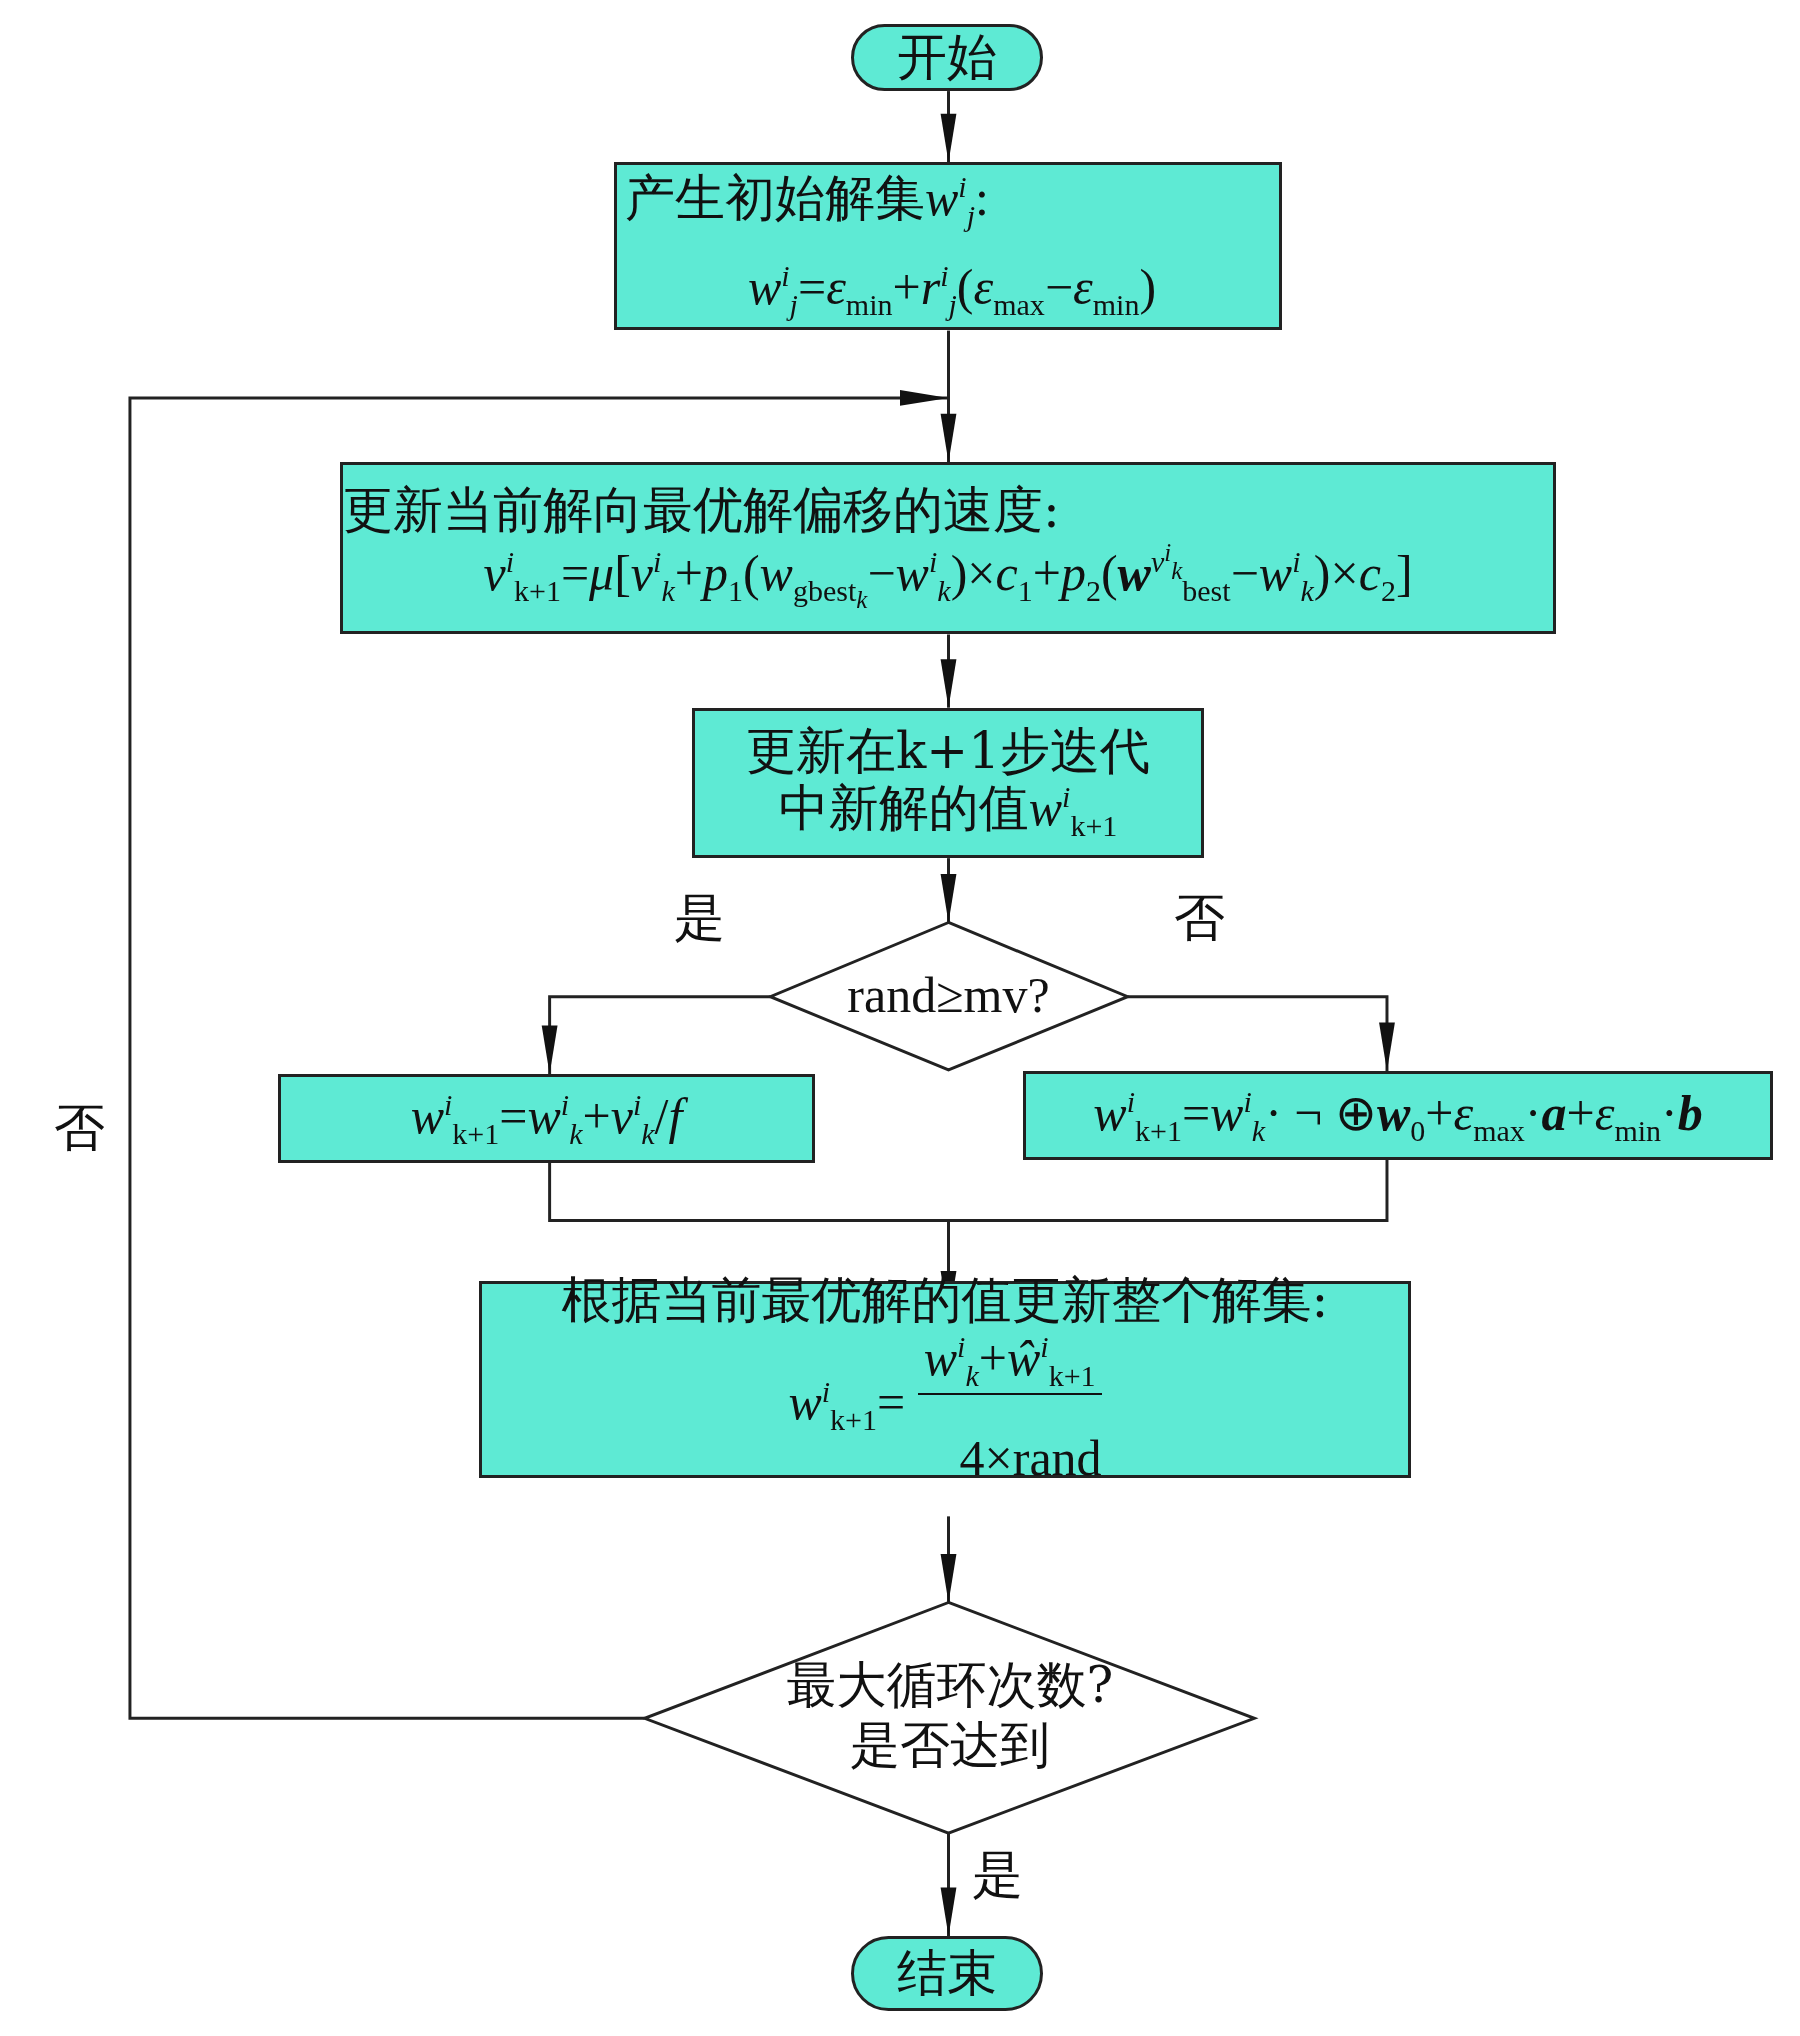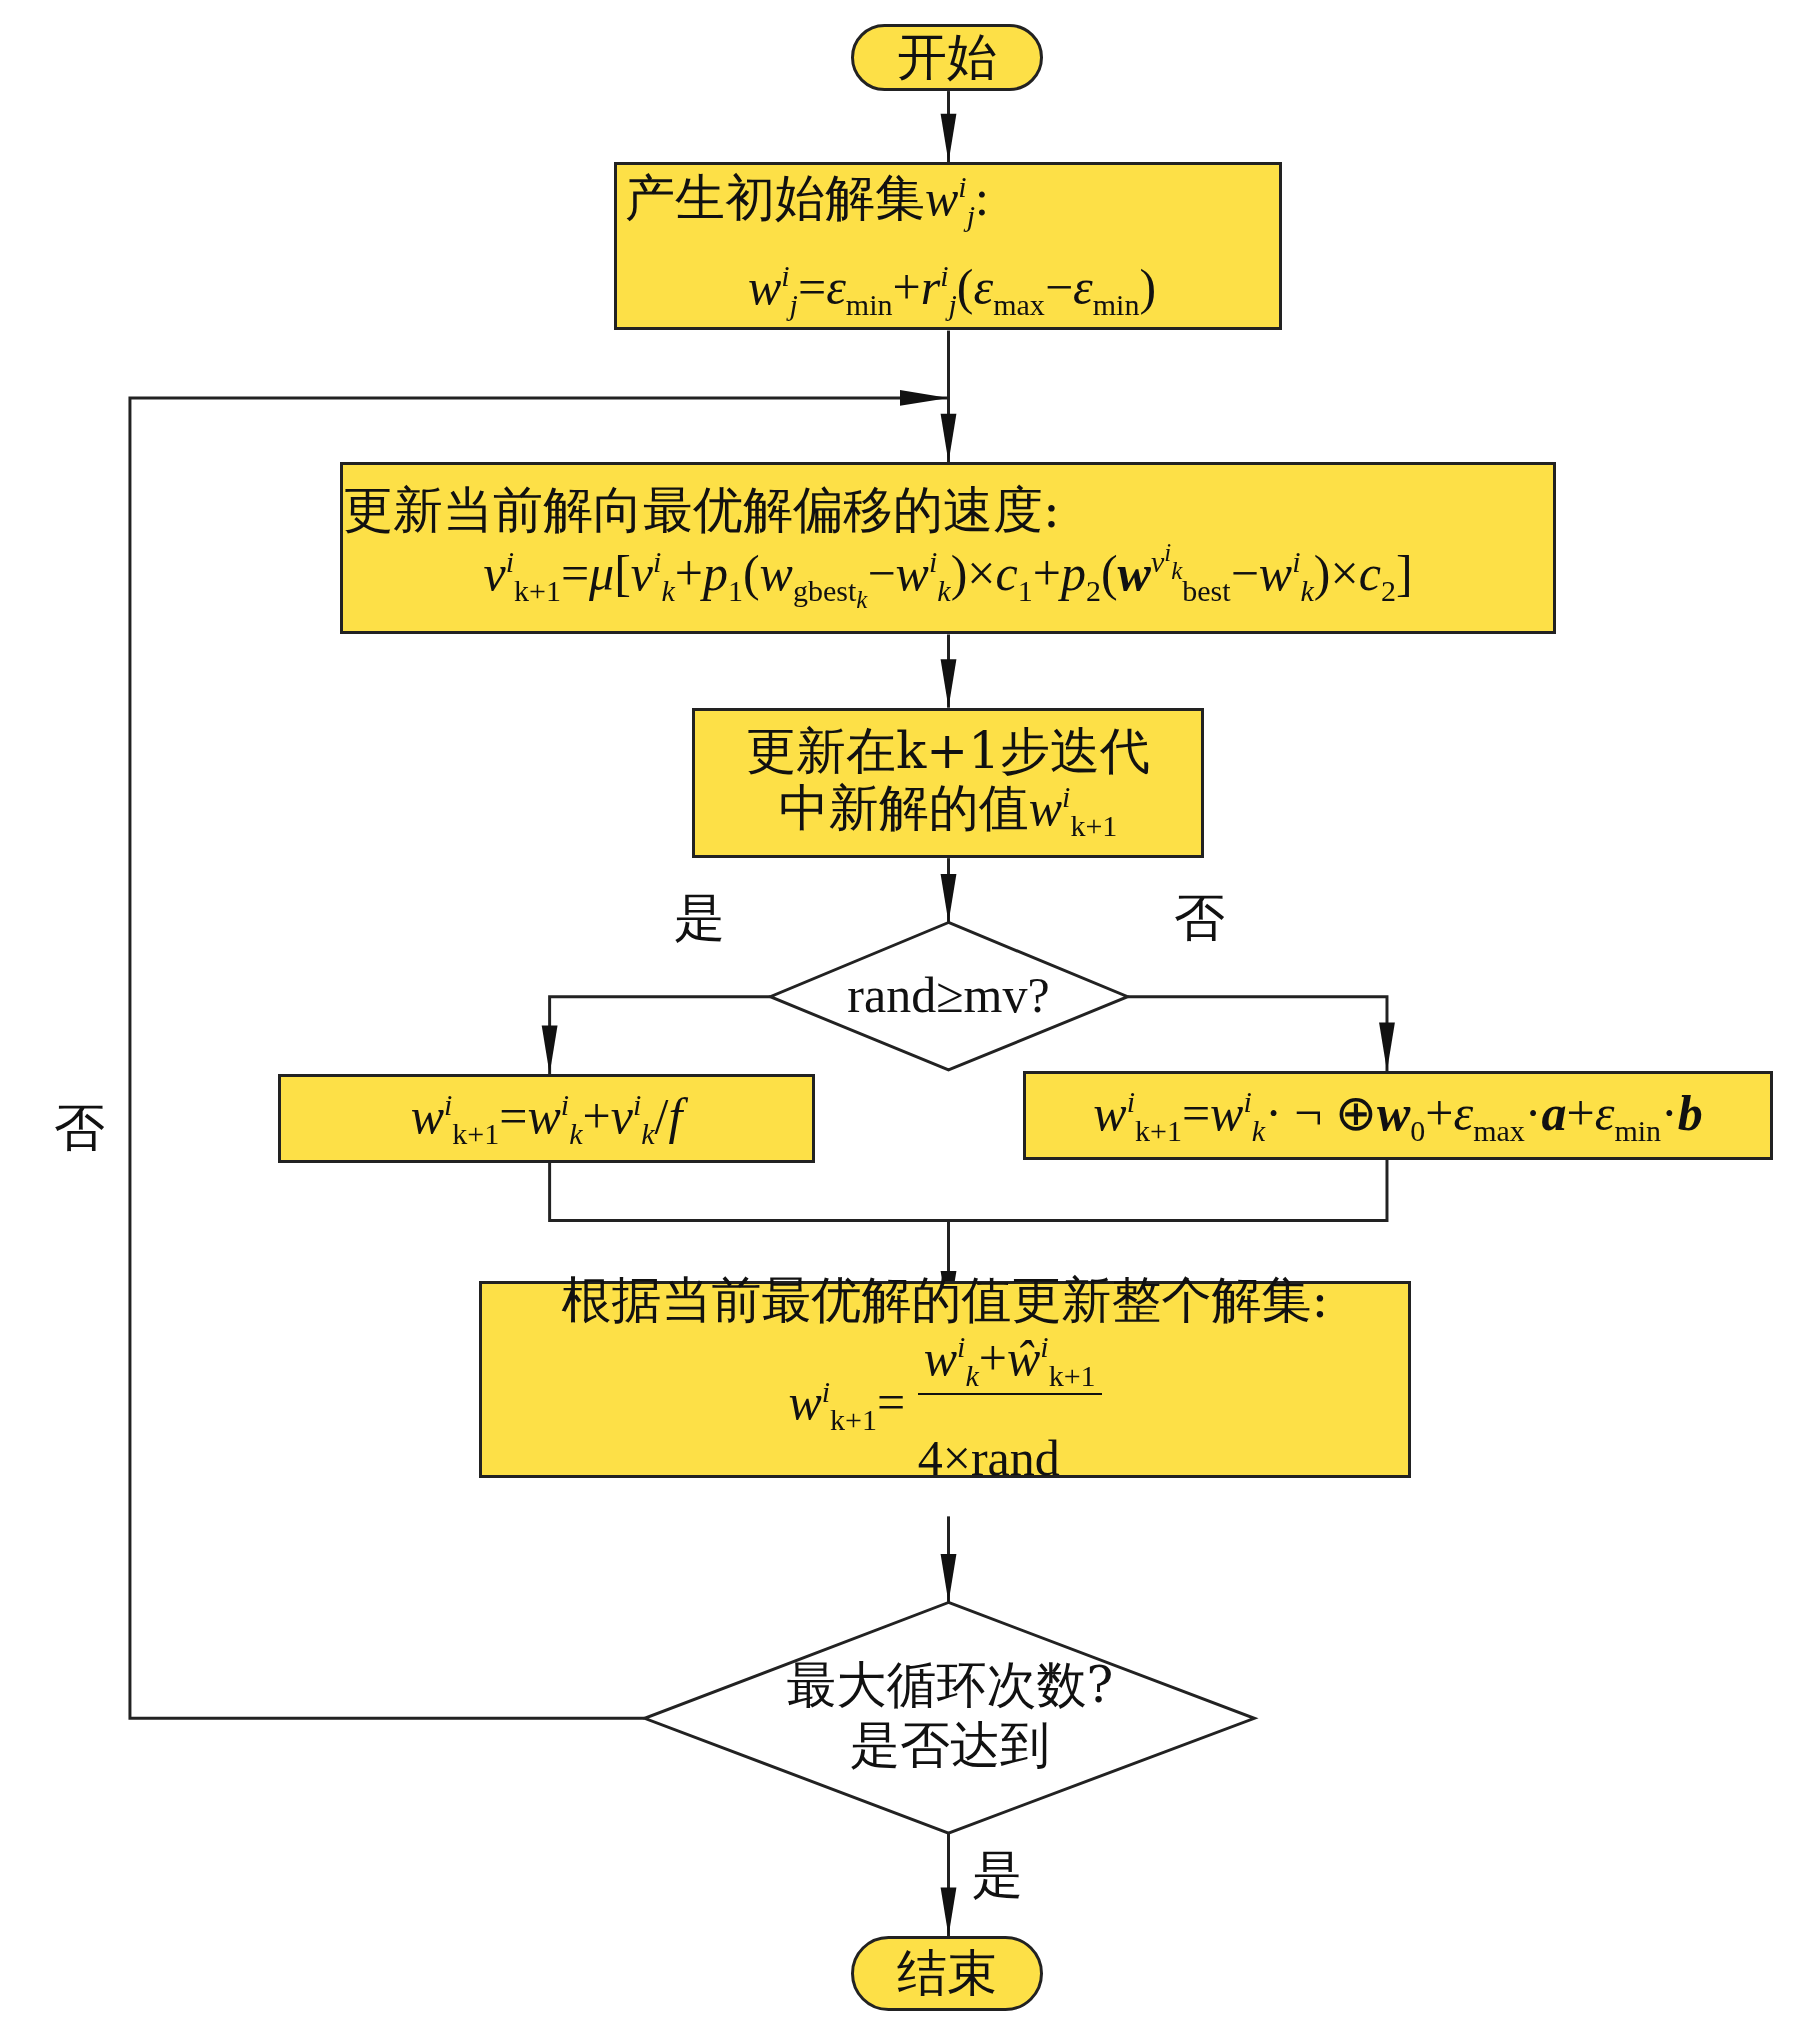--- a/index.html
+++ b/index.html
@@ -1,31 +1,31 @@
 <!DOCTYPE html>
 <html><head>
 <meta charset="utf-8">
 <style>
   html, body { margin:0; padding:0; background:#ffffff; }
   body { width:1801px; height:2036px; position:relative; overflow:hidden;
          font-family:"Liberation Serif","DejaVu Serif",serif; color:#111; }
   svg.wires { position:absolute; left:0; top:0; }
-  .node { position:absolute; box-sizing:border-box; border:3px solid #222; background:#fde047;
+  .node { position:absolute; box-sizing:border-box; border:3px solid #222; background:#5eead4;
           display:flex; flex-direction:column; justify-content:center; align-items:center; }
   .oval { border-radius:40px; border-width:3px; }
   .txt { font-size:50px; line-height:1.15; white-space:nowrap; }
   .cn { font-family:"DejaVu Serif","Liberation Serif",serif; }
   .math { font-family:"Liberation Serif",serif; font-style:italic; font-size:50px; white-space:nowrap; }
   .label { position:absolute; font-size:51px; font-family:"DejaVu Serif",serif; }
   .diam-text { position:absolute; text-align:center; font-size:50px; line-height:1.2; white-space:nowrap; }
   .up { font-size:60%; vertical-align:super; }
   .dn { font-size:60%; vertical-align:sub; }
   .rm { font-style:normal; }
   .bold { font-weight:bold; }
-  .frac { display:inline-flex; flex-direction:column; align-items:flex-start; vertical-align:middle;gap:34px; }
+  .frac { display:inline-flex; flex-direction:column; align-items:flex-end; vertical-align:middle;gap:34px; }
   .frac .num { border-bottom:2px solid #111; padding:0 6px; }
 </style>
 </head>
 <body>
 
 <svg class="wires" width="1801" height="2036" viewBox="0 0 1819 2057">
   <defs>
     <marker id="ah" markerWidth="10" markerHeight="30" refX="5" refY="30" orient="auto-start-reverse" markerUnits="userSpaceOnUse">
       <path d="M0,0 L10,0 L5,30 Z" fill="#111"></path>
     </marker>

